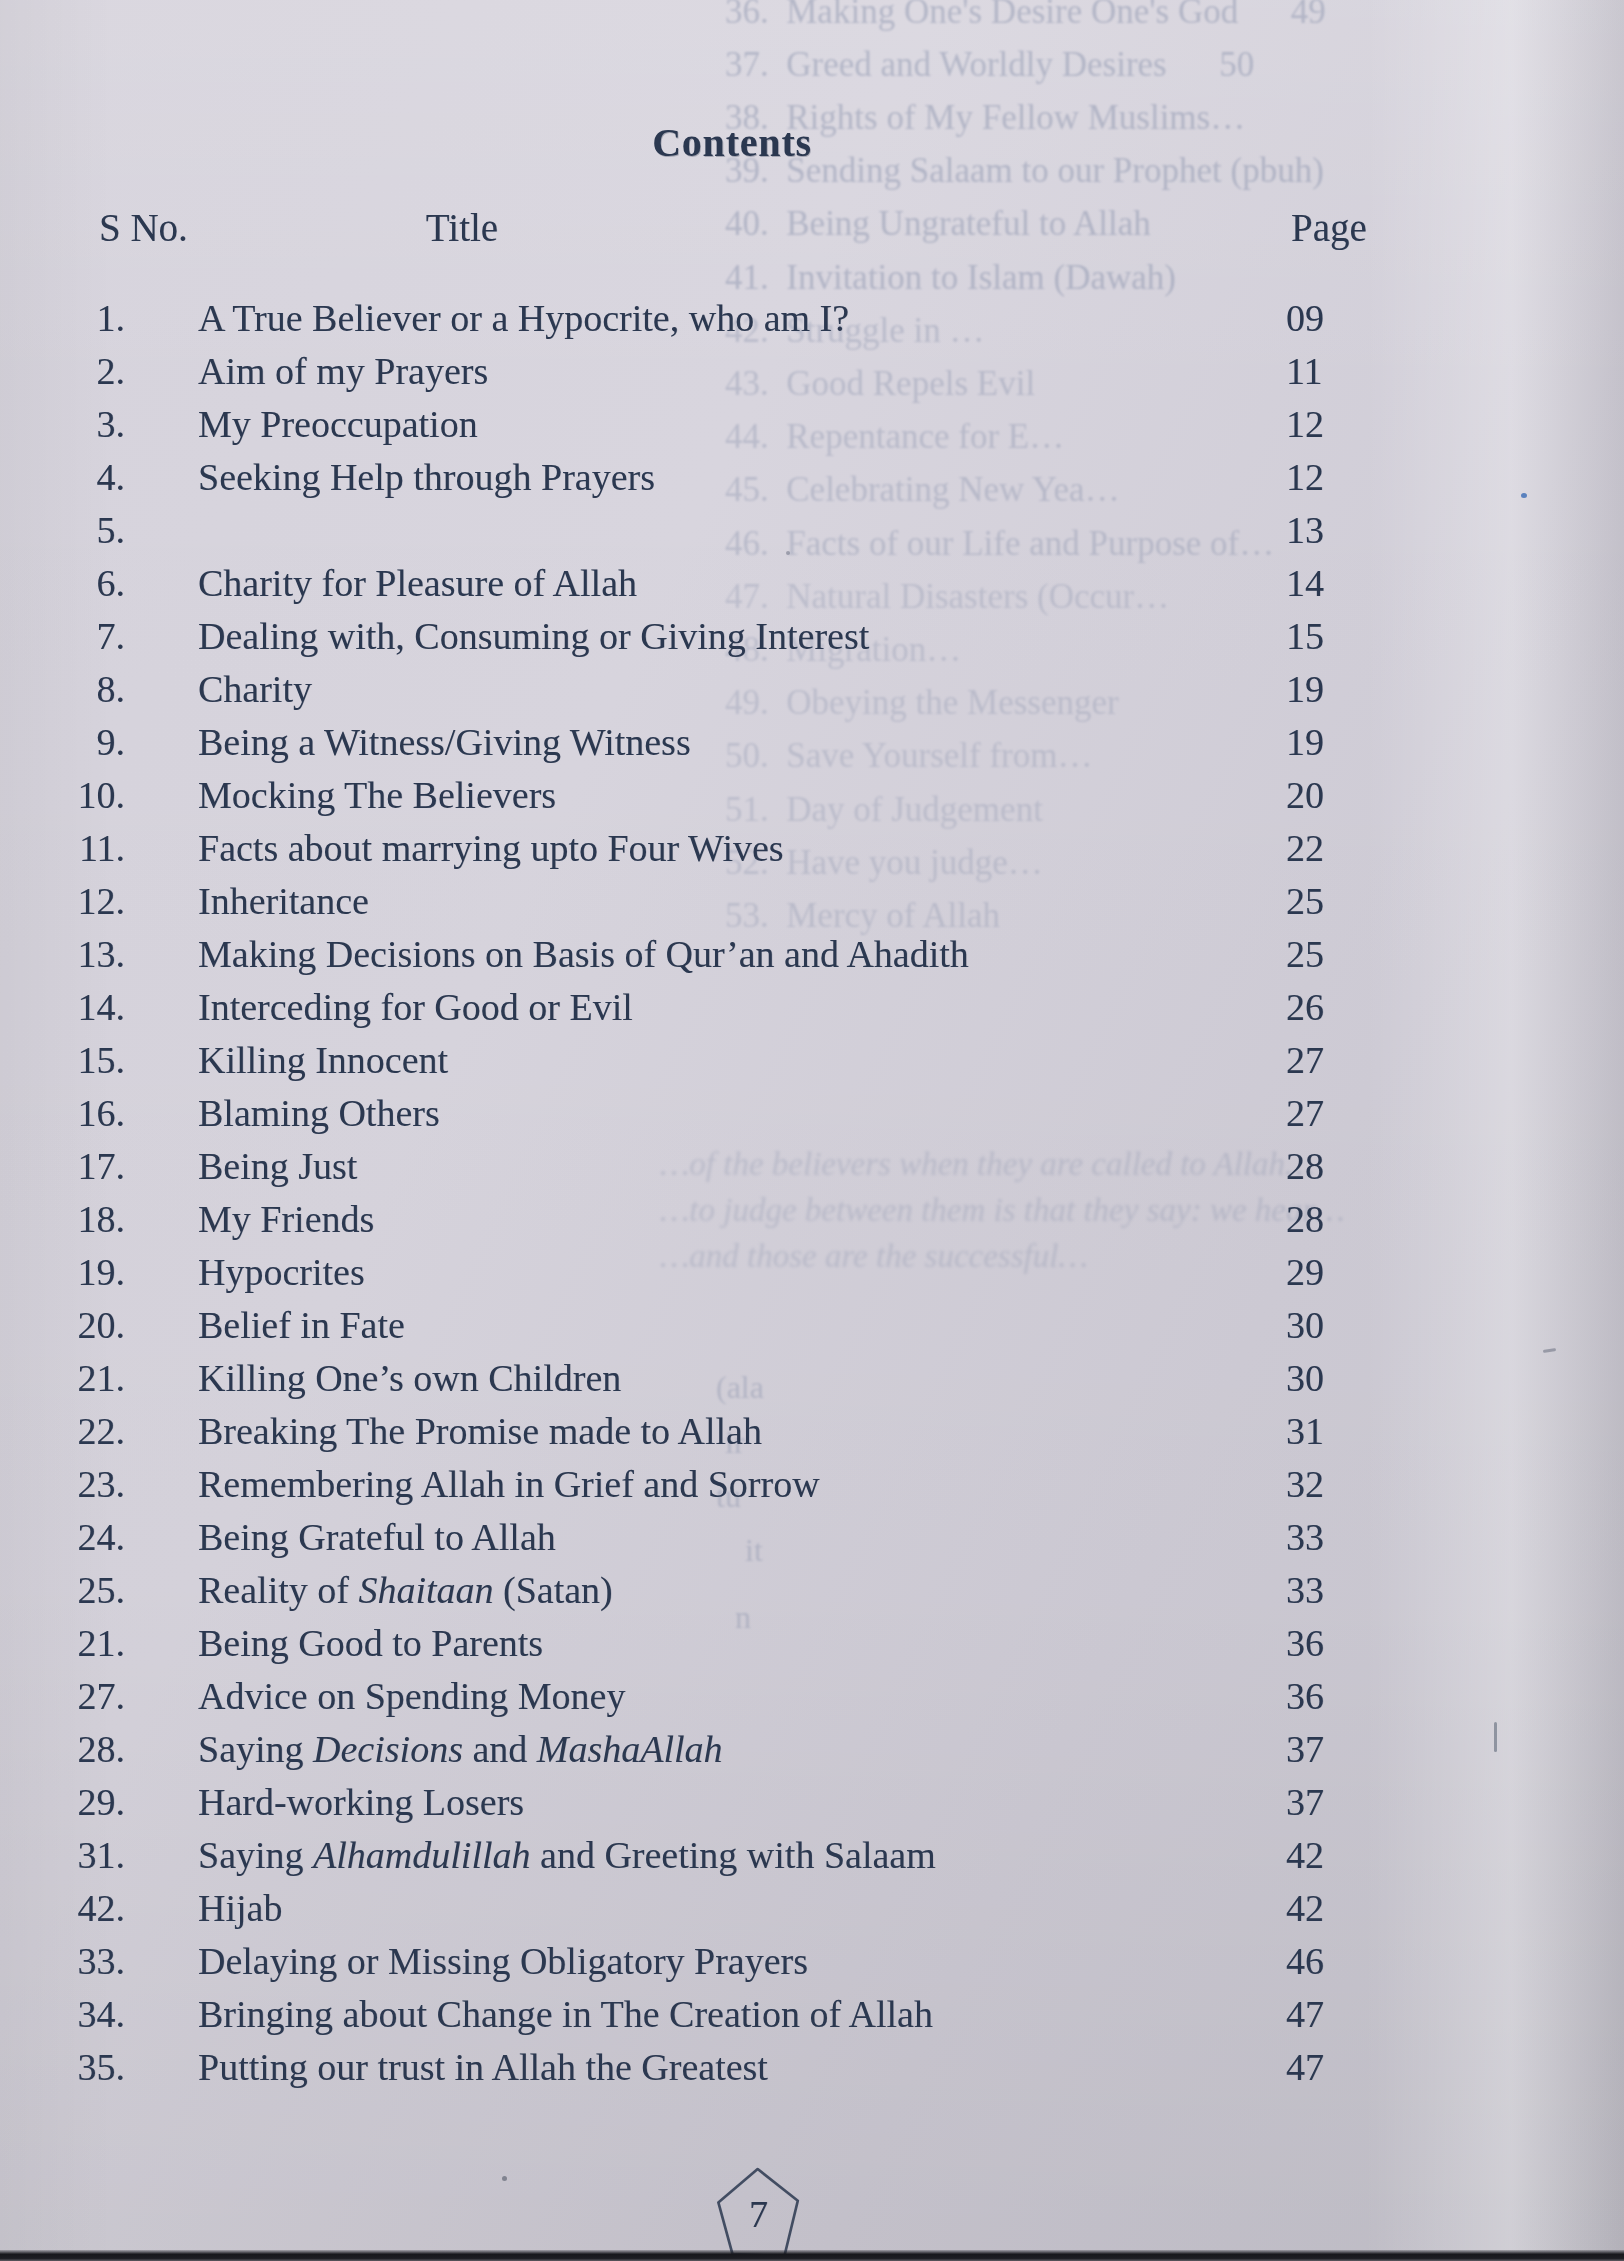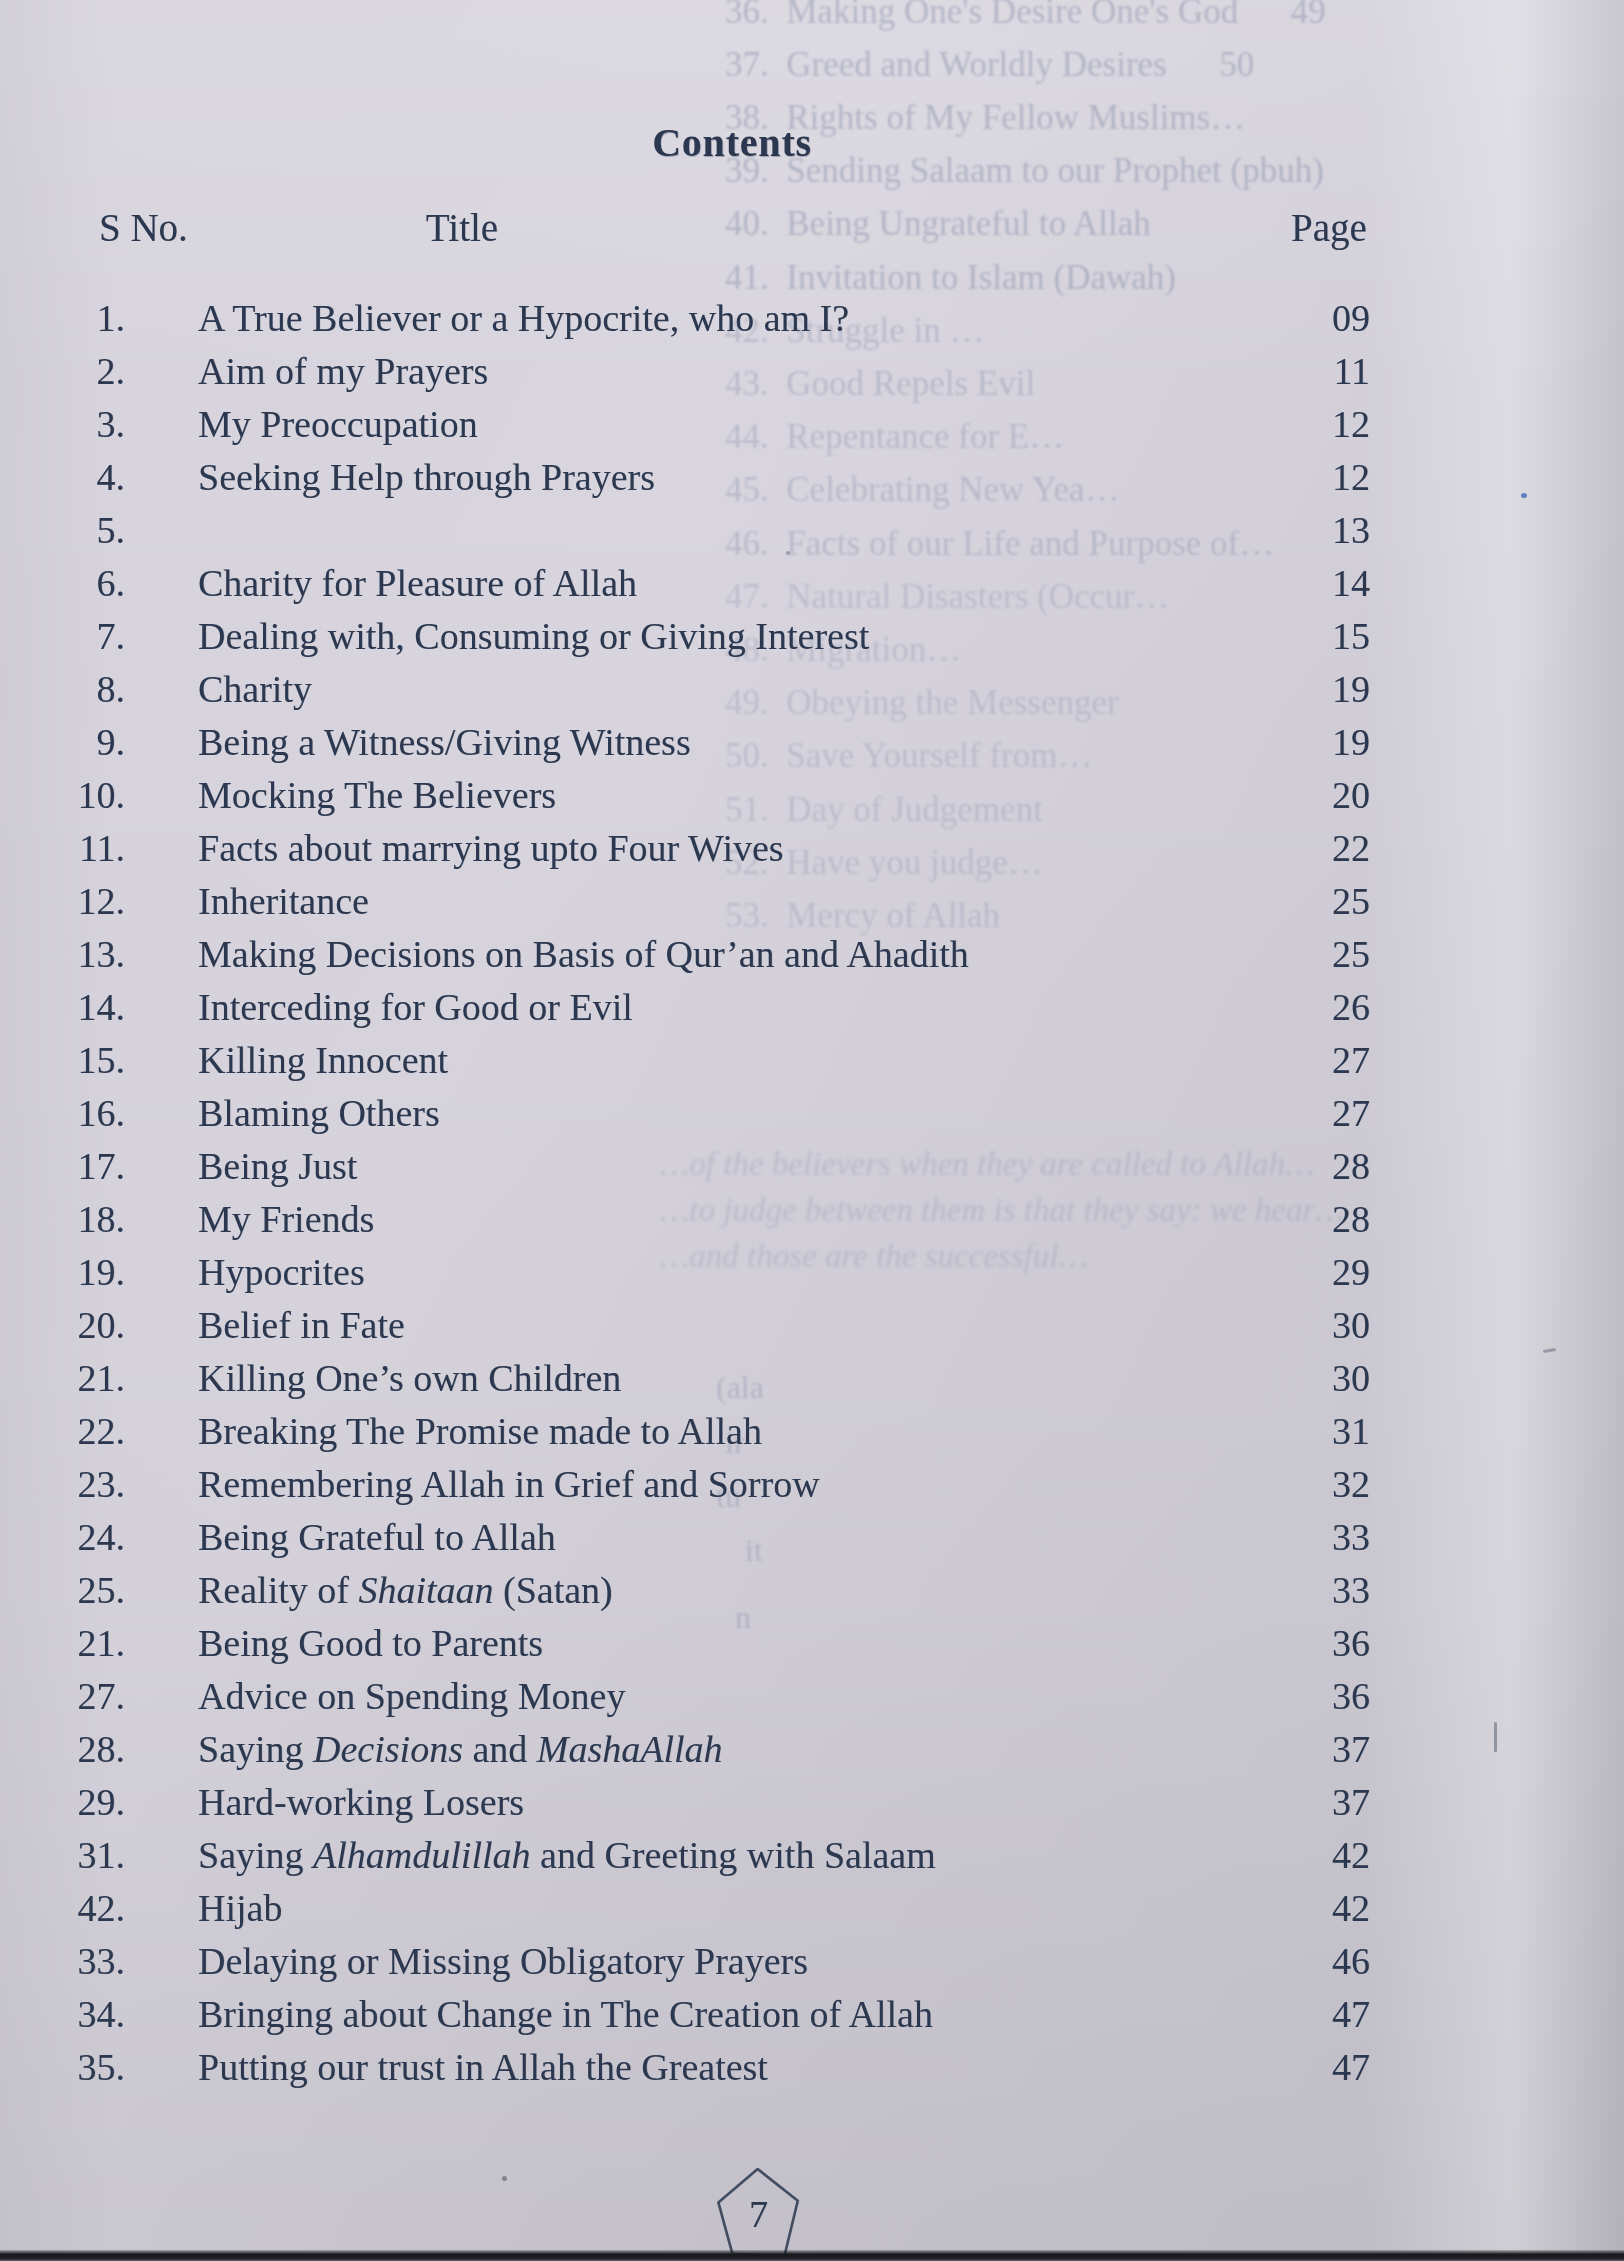--- a/index.html
+++ b/index.html
@@ -38,21 +38,21 @@
     position:absolute;top:292px;left:0;width:1625px;margin:0;padding:0;
     list-style:none;
   }
   .toc li{
     position:relative;height:53px;line-height:53px;font-size:38px;
     color:var(--ink);text-shadow:0.4px 0.4px 0 rgba(25,35,60,0.22);
   }
   .toc .num{position:absolute;left:0;width:125px;text-align:right;}
   .toc .ttl{position:absolute;left:198px;white-space:nowrap;}
   .toc .ttl .it{font-style:italic;}
-  .toc .pg{position:absolute;left:1286px;width:84px;text-align:right;}
+  .toc .pg{position:absolute;left:1286px;width:84px;text-align:left;}
   
   .bleed-layer{position:absolute;inset:0;pointer-events:none;}
   .bleed-line{
     position:absolute;left:725px;font-size:35px;color:var(--bleed);
     white-space:pre;filter:blur(1.3px);opacity:0.30;
   }
   .bleed-line:nth-child(n+7){opacity:0.24;}
   .bleed-line:nth-child(n+12){opacity:0.20;}
   .verse-line{
     position:absolute;left:660px;font-size:33px;font-style:italic;

